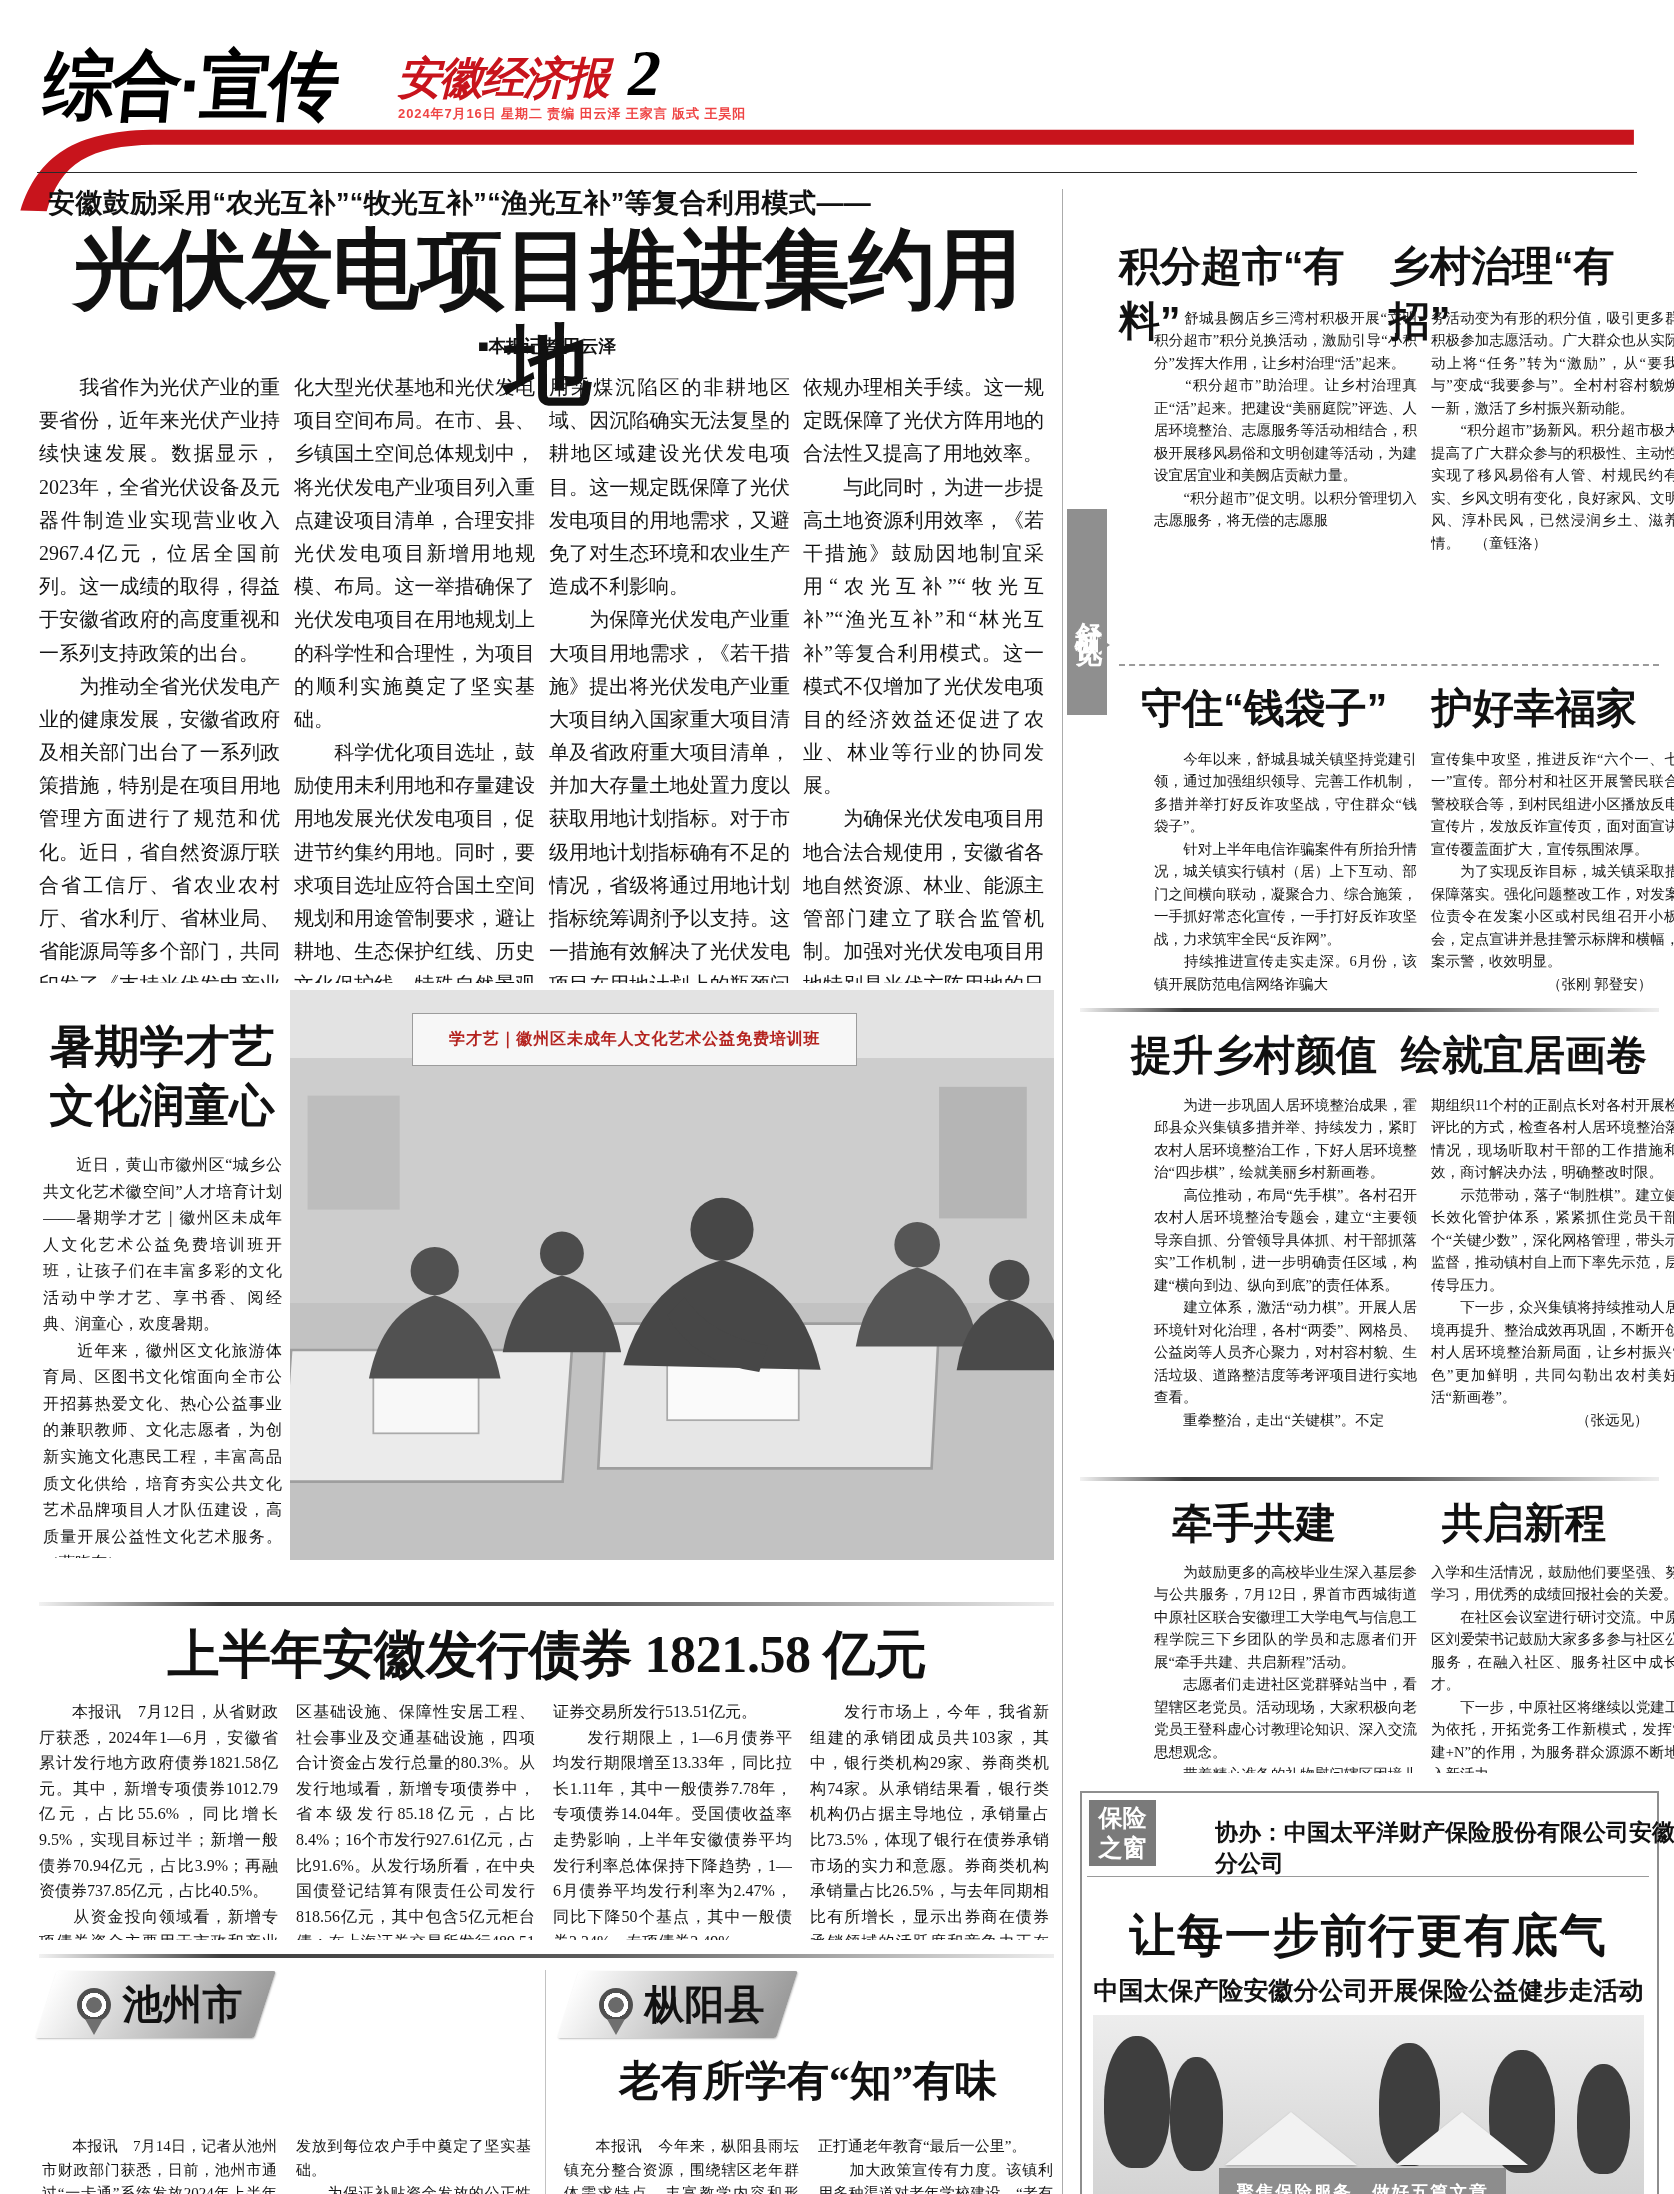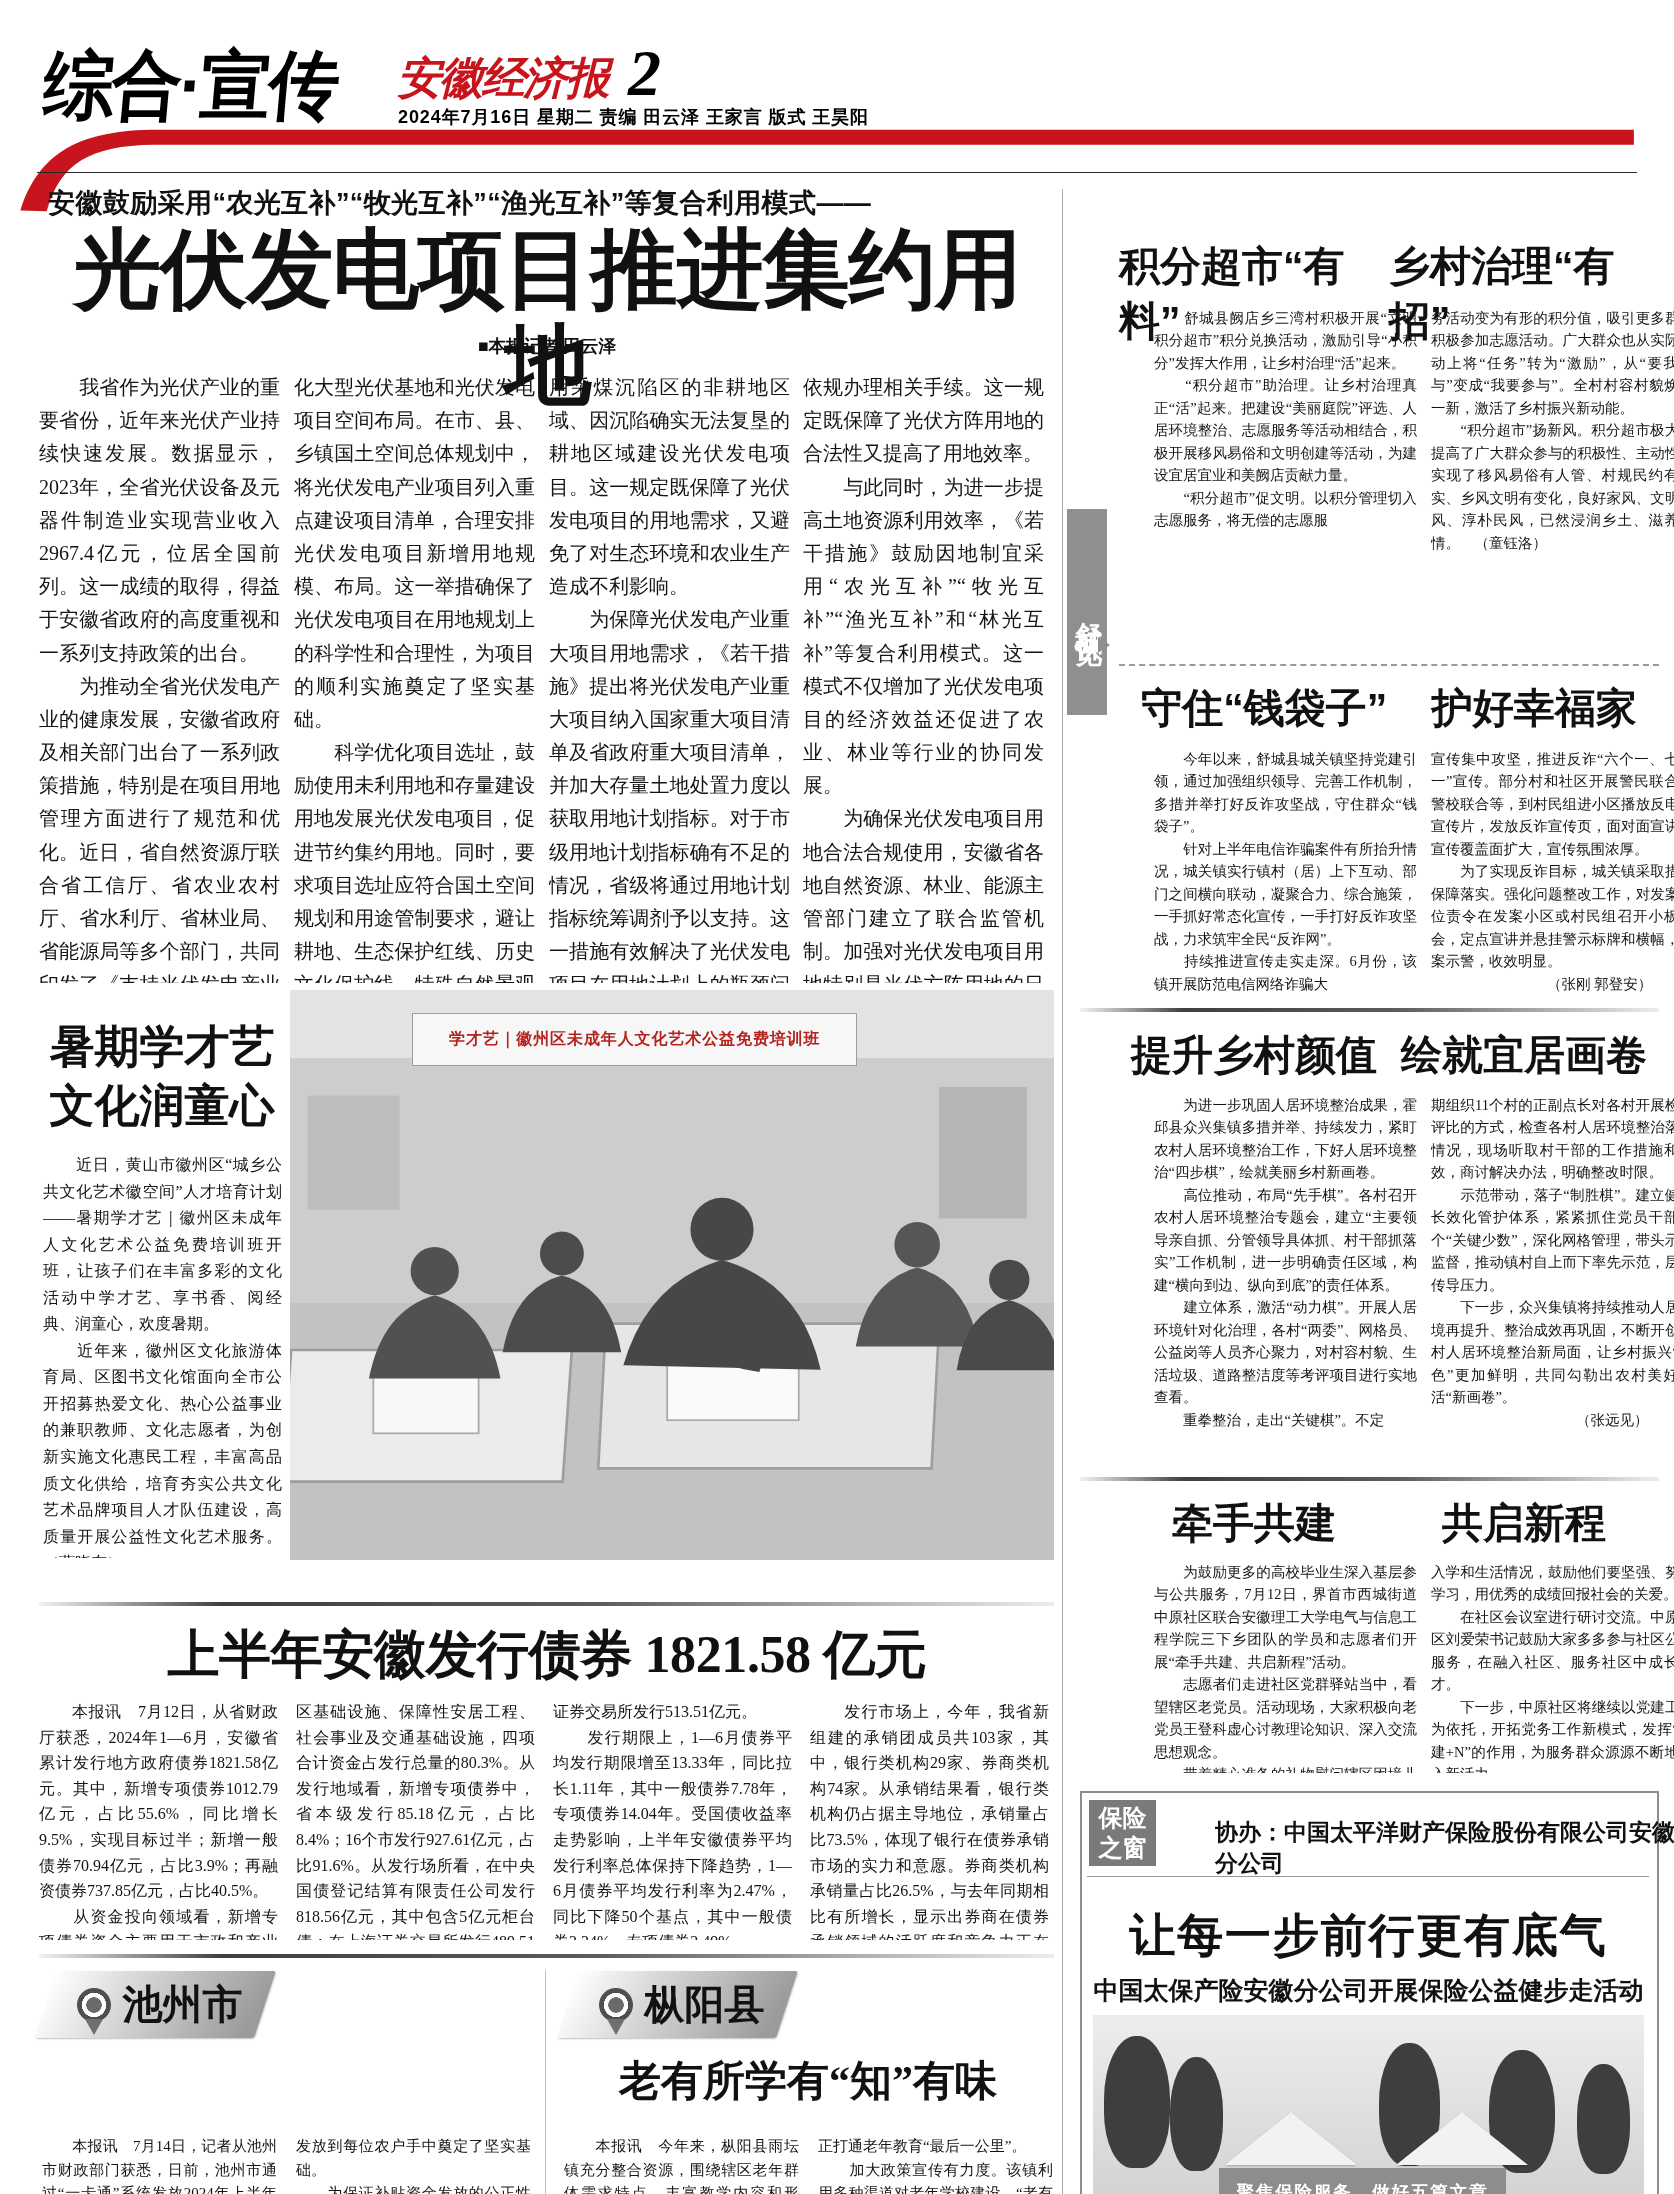--- a/index.html
+++ b/index.html
@@ -42,21 +42,21 @@
 <body>
 
 <div class="page">
 
   <svg class="abs" style="left:0;top:0;width:1674px;height:228px" viewBox="0 0 3815 520">
     <path d="M 3725 296 L 340 296 C 170 300 85 355 45 480 L 105 482 C 135 372 205 332 348 330 L 3725 330 Z" fill="#c8141c"></path>
   </svg>
   <div class="abs hl-sans" style="left:48px;top:36px;font-size:75px;letter-spacing:-2.6px;transform:skewX(-5deg) scaleX(.94);transform-origin:left top;color:#000;">综合·宣传</div>
   <div class="abs" style="left:397px;top:49px;font-size:44px;font-weight:900;font-style:italic;color:#c8141c;letter-spacing:-1.8px;">安徽经济报</div>
   <div class="abs hl-serif" style="left:628px;top:35px;font-size:66px;font-style:italic;color:#000;">2</div>
-  <div class="abs hl-sans" style="left:398px;top:105px;font-size:18px;font-weight:600;letter-spacing:0.9px;color:#000000;">2024年7月16日 星期二 责编 田云泽 王家言 版式 王昊阳</div>
+  <div class="abs hl-sans" style="left:398px;top:105px;font-size:13px;font-weight:600;letter-spacing:0.9px;color:#ef4444;">2024年7月16日 星期二 责编 田云泽 王家言 版式 王昊阳</div>
   <div class="abs" style="left:37px;top:172px;width:1600px;height:1.3px;background:#2a2a2a;"></div>
 
   <div class="abs hl-sans" style="left:48px;top:185px;width:1007px;font-size:27px;letter-spacing:0.4px;">安徽鼓励采用“农光互补”“牧光互补”“渔光互补”等复合利用模式——</div>
   <div class="abs hl-serif" style="left:39px;top:222px;width:1017px;text-align:center;font-size:87px;line-height:1.1;letter-spacing:-0.9px;">光伏发电项目推进集约用地</div>
   <div class="abs" style="left:39px;top:334px;width:1016px;text-align:center;font-size:17.6px;font-weight:700;">■本报记者 田云泽</div>
   <div class="coltext m-col" style="left:39px;">　　我省作为光伏产业的重要省份，近年来光伏产业持续快速发展。数据显示，2023年，全省光伏设备及元器件制造业实现营业收入2967.4亿元，位居全国前列。这一成绩的取得，得益于安徽省政府的高度重视和一系列支持政策的出台。
 　　为推动全省光伏发电产业的健康发展，安徽省政府及相关部门出台了一系列政策措施，特别是在项目用地管理方面进行了规范和优化。近日，省自然资源厅联合省工信厅、省农业农村厅、省水利厅、省林业局、省能源局等多个部门，共同印发了《支持光伏发电产业发展规范用地管理的若干措施》（以下简称《若干措施》），从多个方面为光伏发电项目用地提供了有力保障。
 　　《若干措施》强调，要加强全省“十四五”能源发展规划和可再生能源发展规划等绿色能源专项规划与国土空间规划的衔接，优</div>
   <div class="coltext m-col" style="left:294px;">化大型光伏基地和光伏发电项目空间布局。在市、县、乡镇国土空间总体规划中，将光伏发电产业项目列入重点建设项目清单，合理安排光伏发电项目新增用地规模、布局。这一举措确保了光伏发电项目在用地规划上的科学性和合理性，为项目的顺利实施奠定了坚实基础。
 　　科学优化项目选址，鼓励使用未利用地和存量建设用地发展光伏发电项目，促进节约集约用地。同时，要求项目选址应符合国土空间规划和用途管制要求，避让耕地、生态保护红线、历史文化保护线、特殊自然景观价值和文化标识区域、天然林地等，不占用永久基本农田和Ⅰ级保护林地。鼓励利用城镇低效用地、村庄存量用地、废弃矿山等建设光伏发电项目，积极盘活利用存量土地资源，在符合国土空间规划、用途管控及相关规定的前提下，支持利</div>

